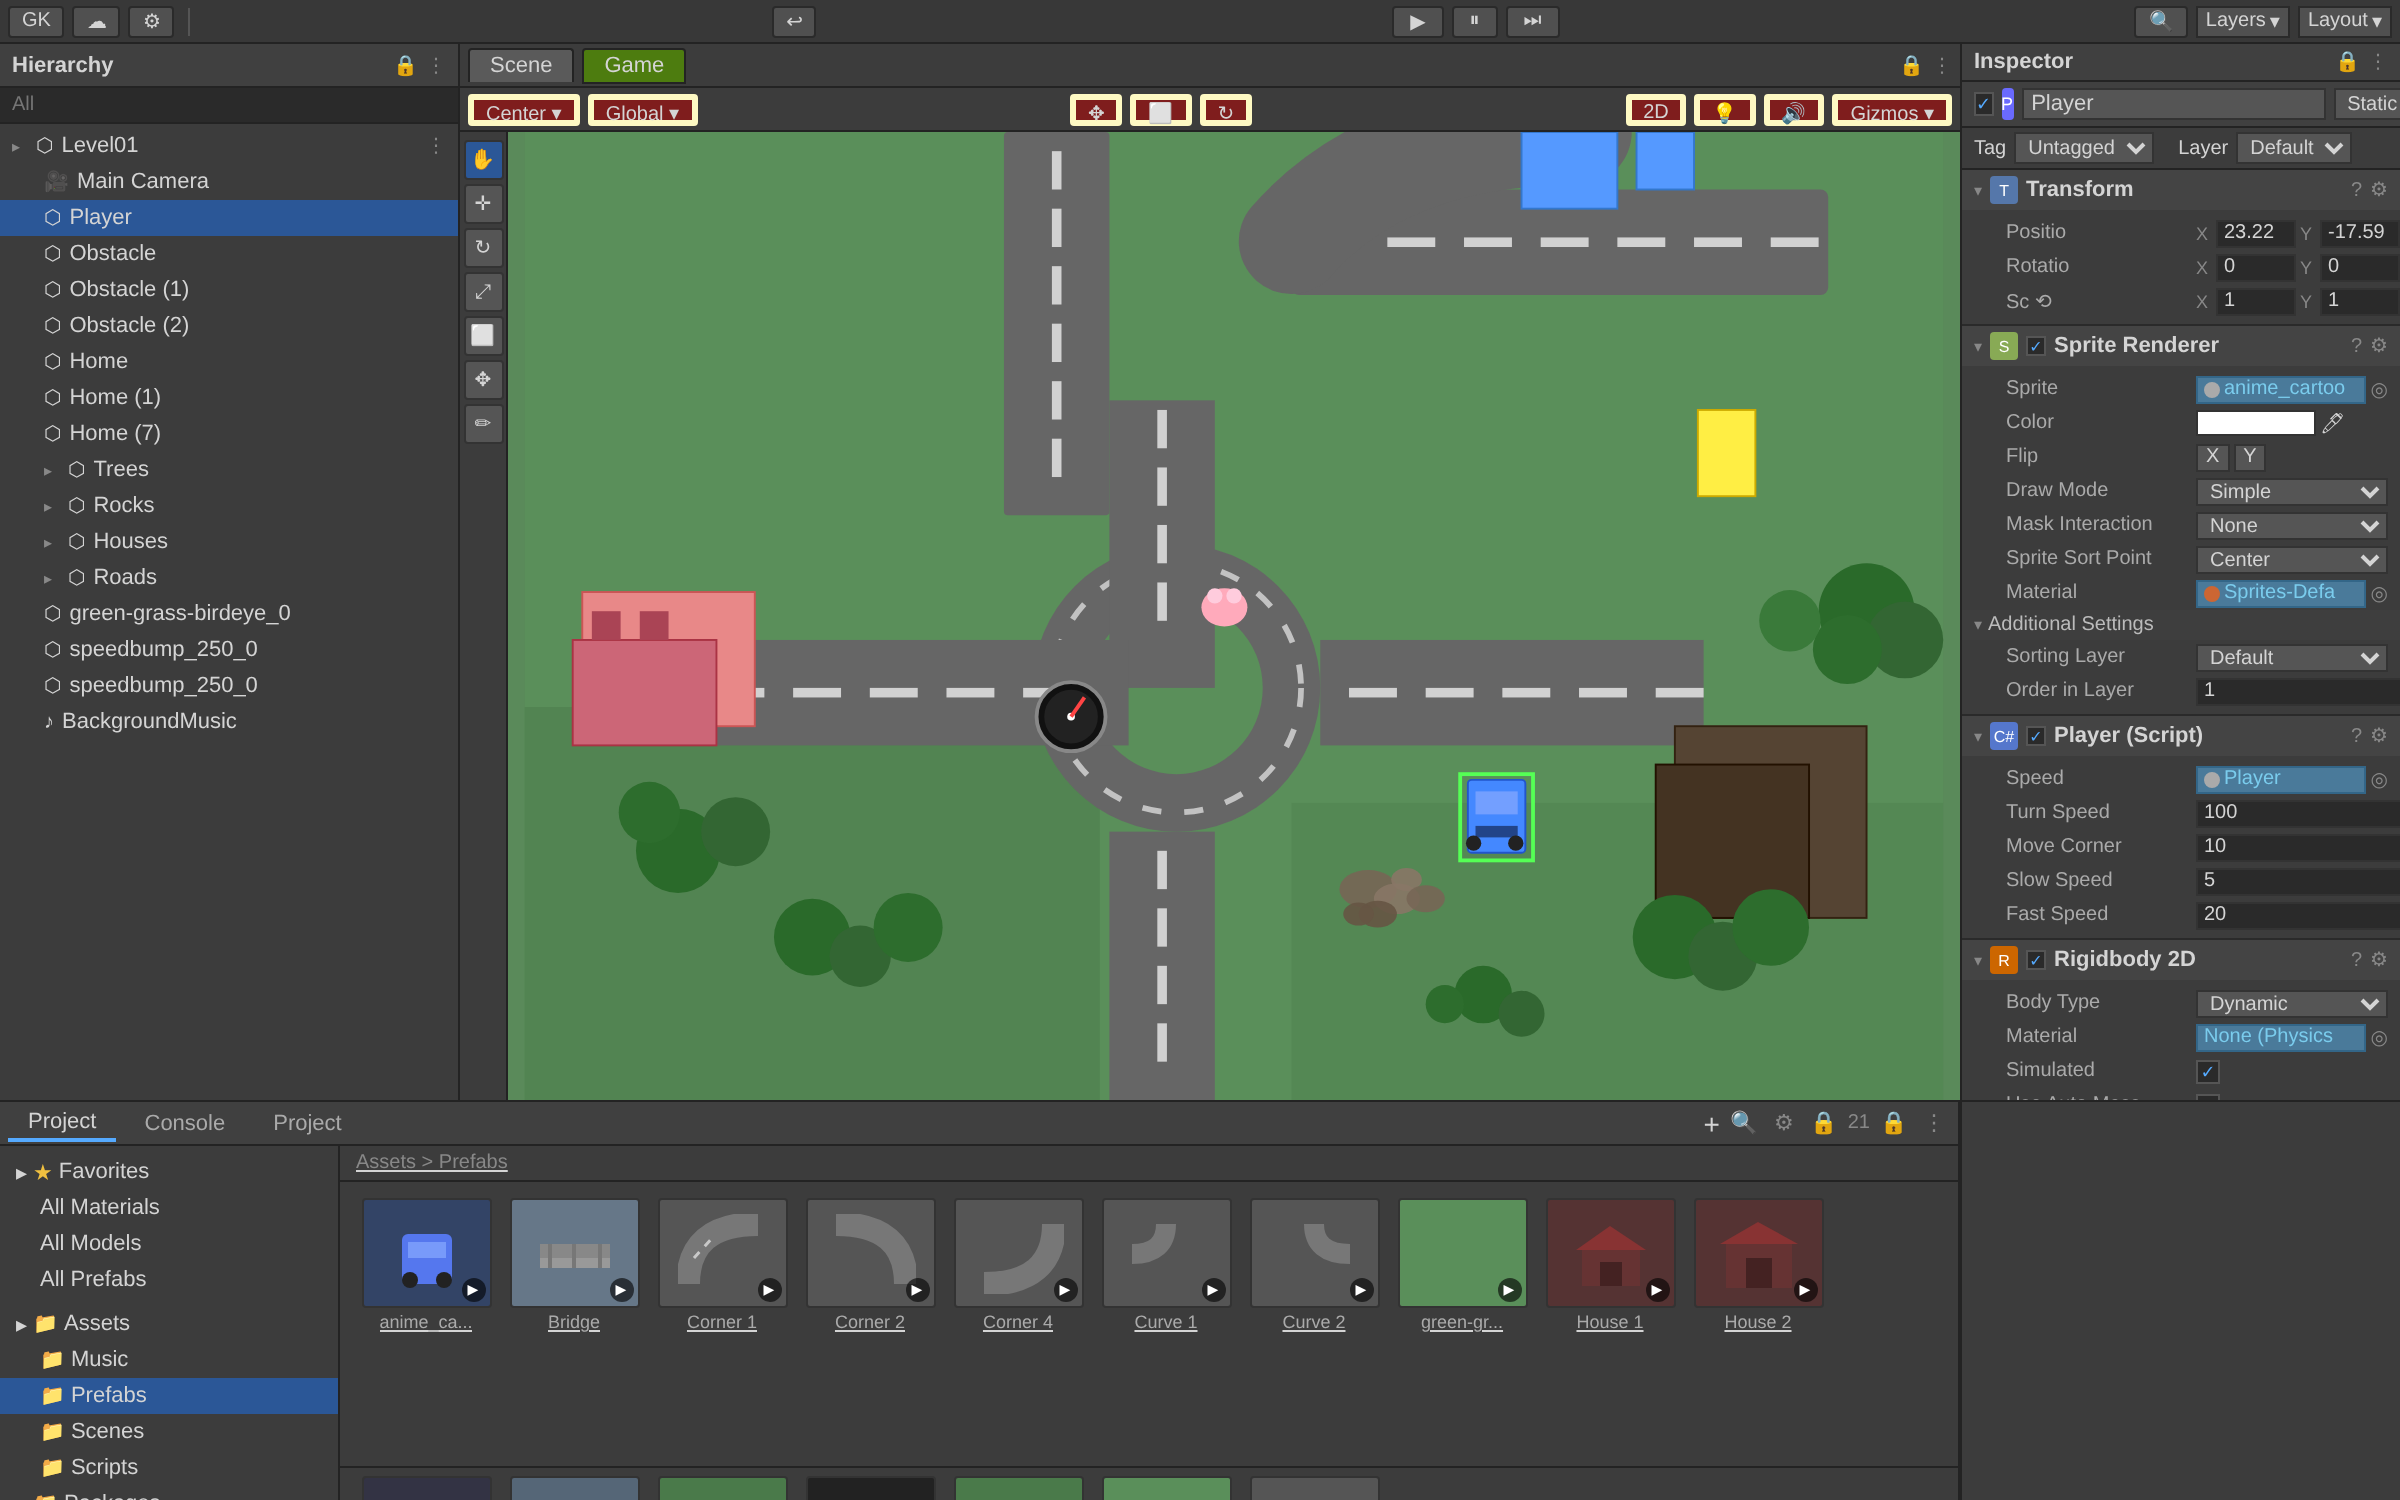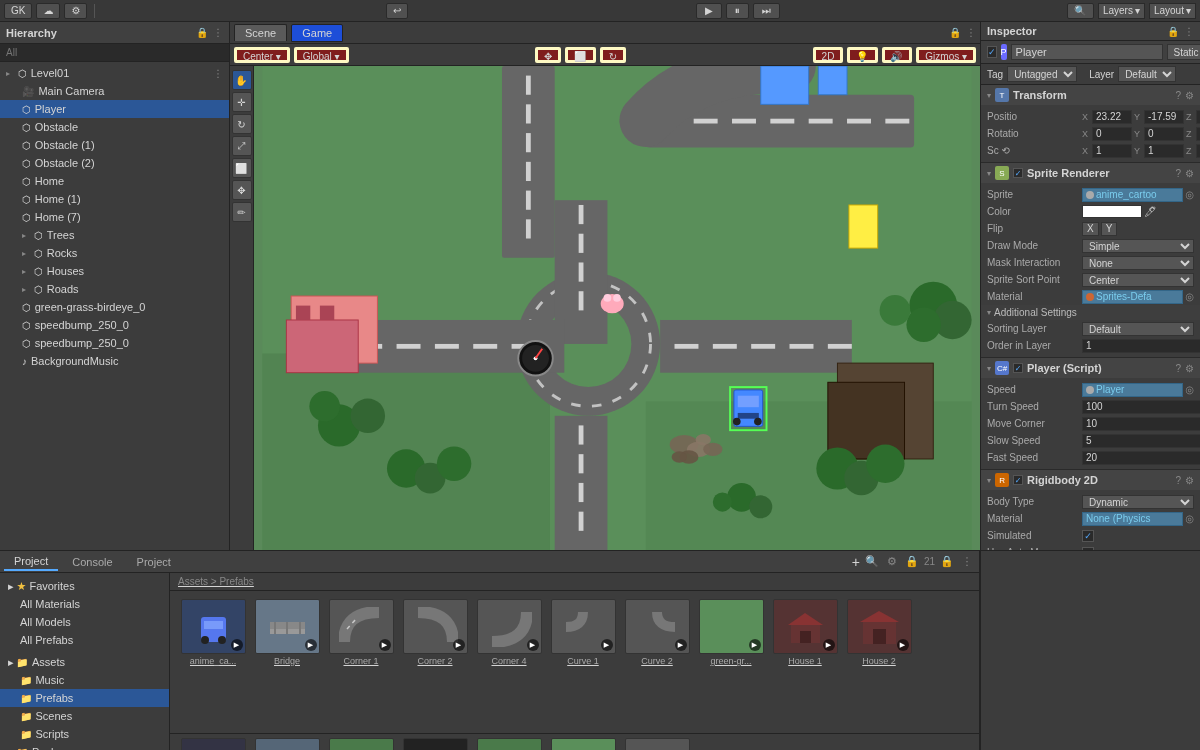--- a/index.html
+++ b/index.html
@@ -110,21 +110,21 @@
       background: #3c3c3c;
       border-bottom: 1px solid #232323;
       height: 22px;
       display: flex;
       align-items: center;
       padding: 0 4px;
       gap: 4px;
     }
     .scene-tab {
       padding: 2px 10px;
-      background: #1d4ed8;
+      background: #4d7c0f;
       border: 1px solid #232323;
       color: #d4d4d4;
       font-size: 11px;
       cursor: pointer;
       border-radius: 2px 2px 0 0;
     }
     .scene-tab.active { background: #5a5a5a; border-bottom: none; }
     .scene-view {
       flex: 1;
       position: relative;
@@ -275,20 +275,21 @@
       display: flex;
       align-items: center;
       padding: 1px 6px;
       min-height: 17px;
     }
     .prop-label {
       width: 95px;
       color: #aaa;
       font-size: 10px;
       flex-shrink: 0;
+      margin-left: 16px;
     }
     .prop-value {
       flex: 1;
       display: flex;
       align-items: center;
       gap: 2px;
     }
     .prop-input {
       background: #2a2a2a;
       border: 1px solid #333;

